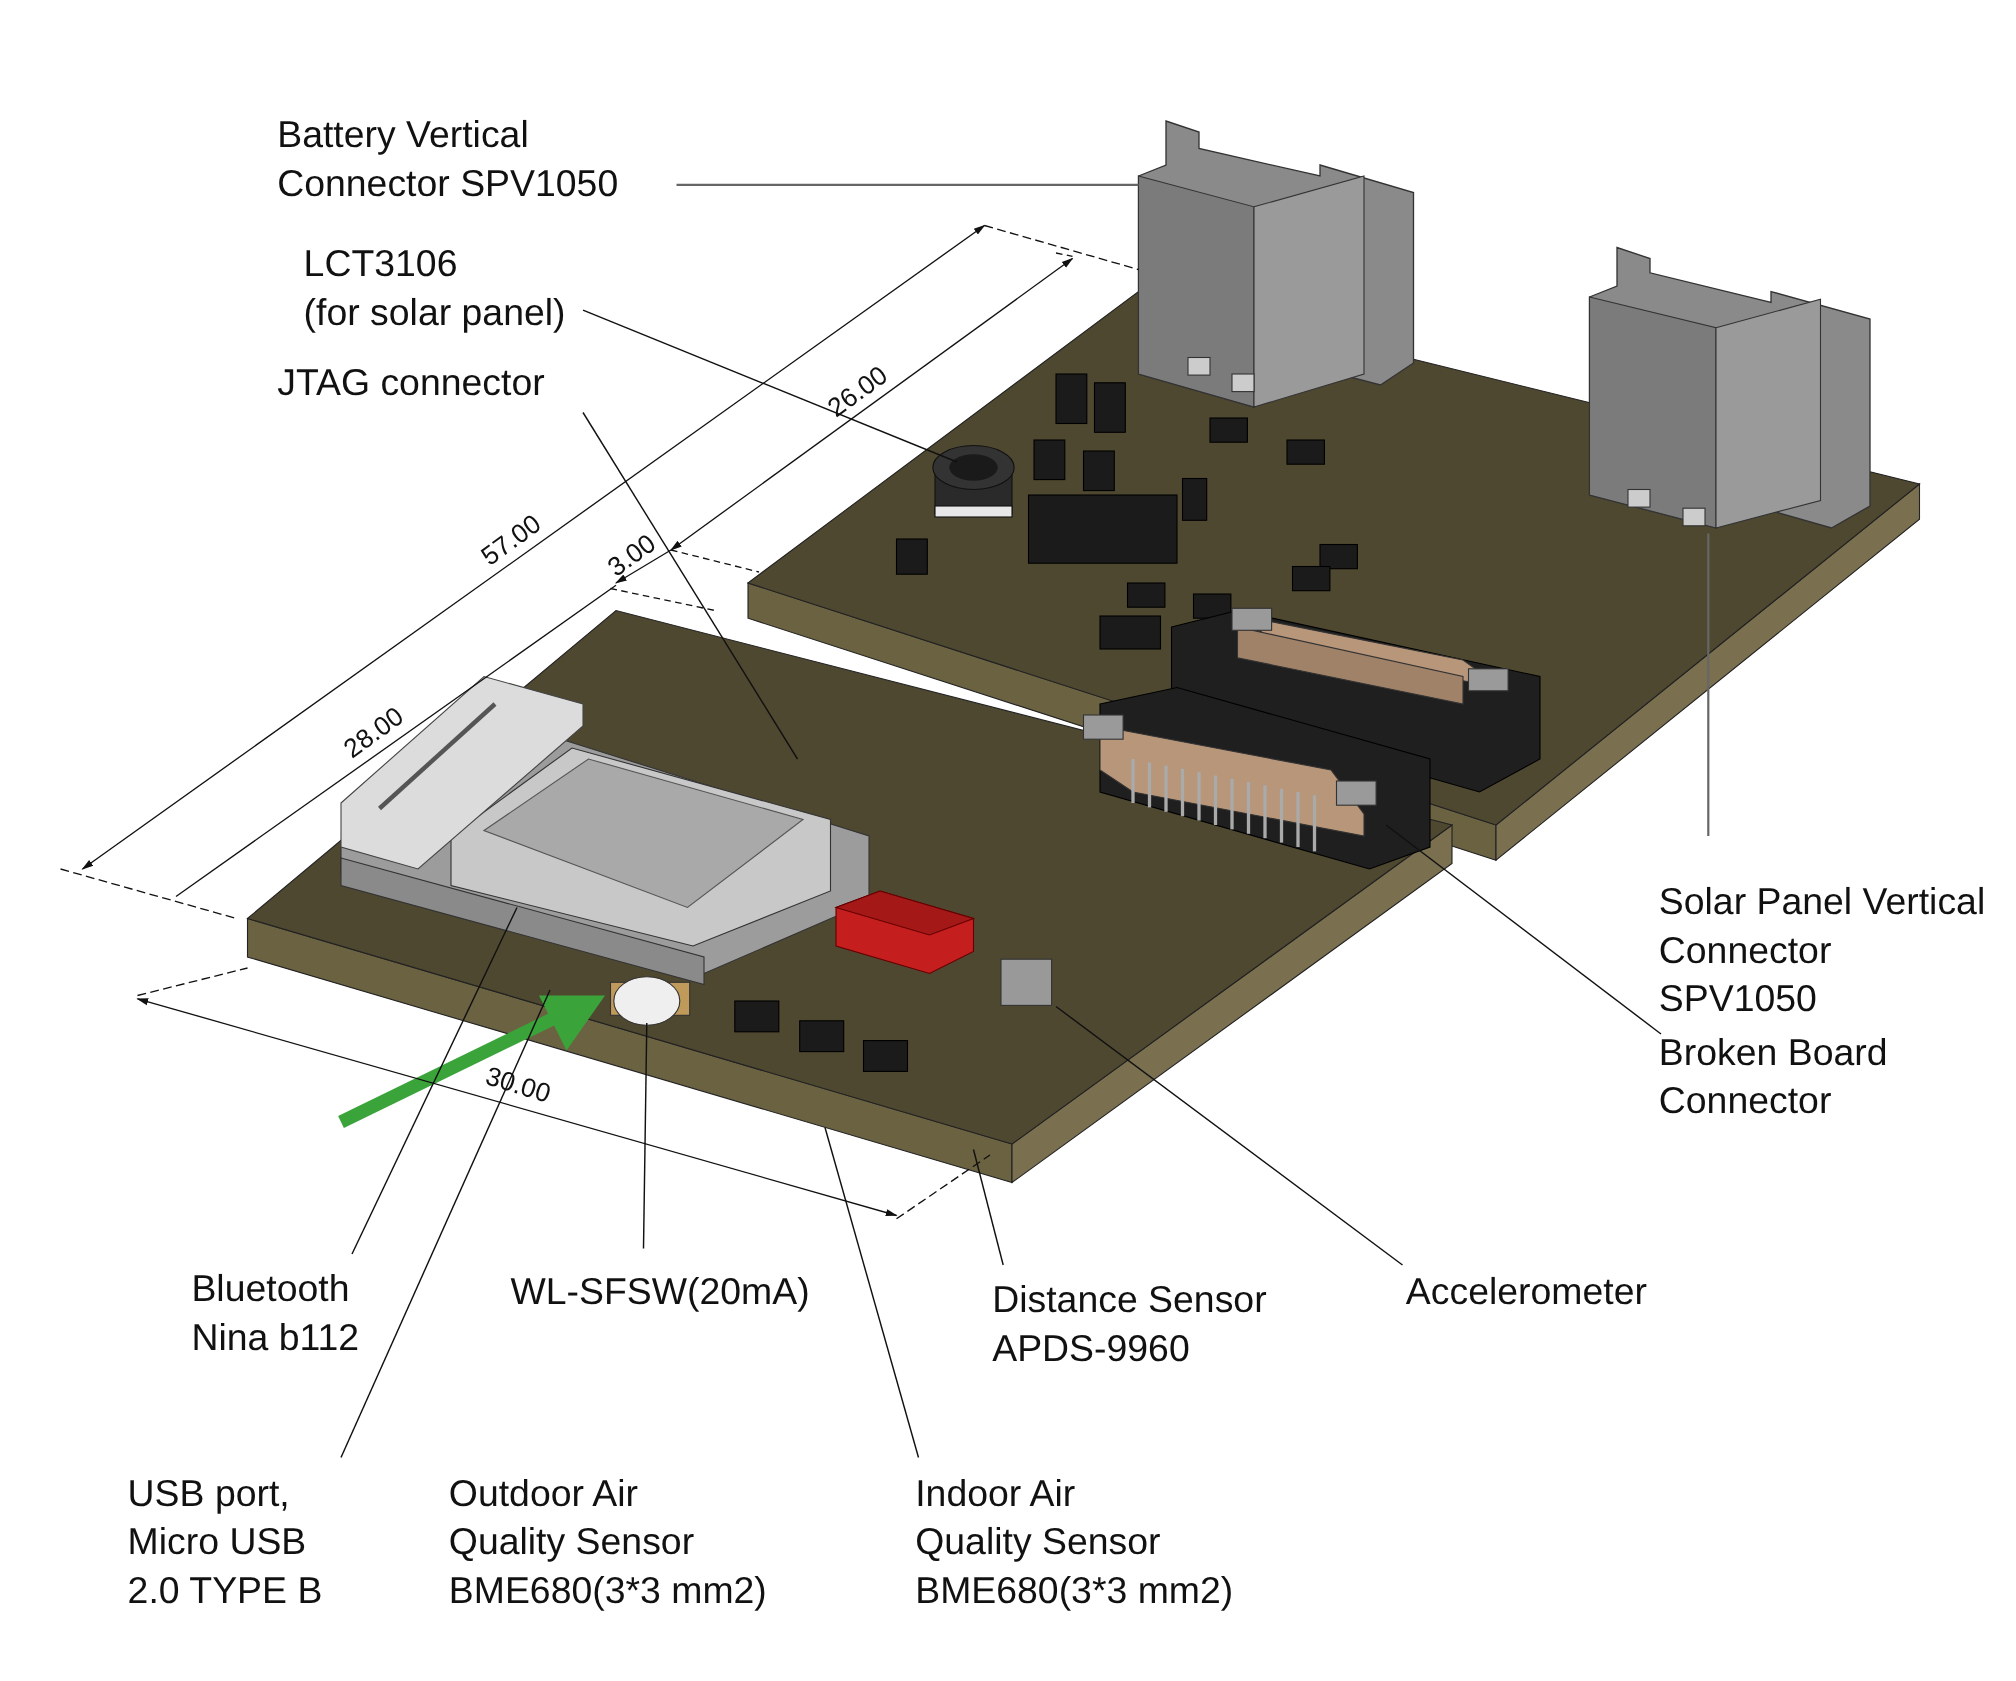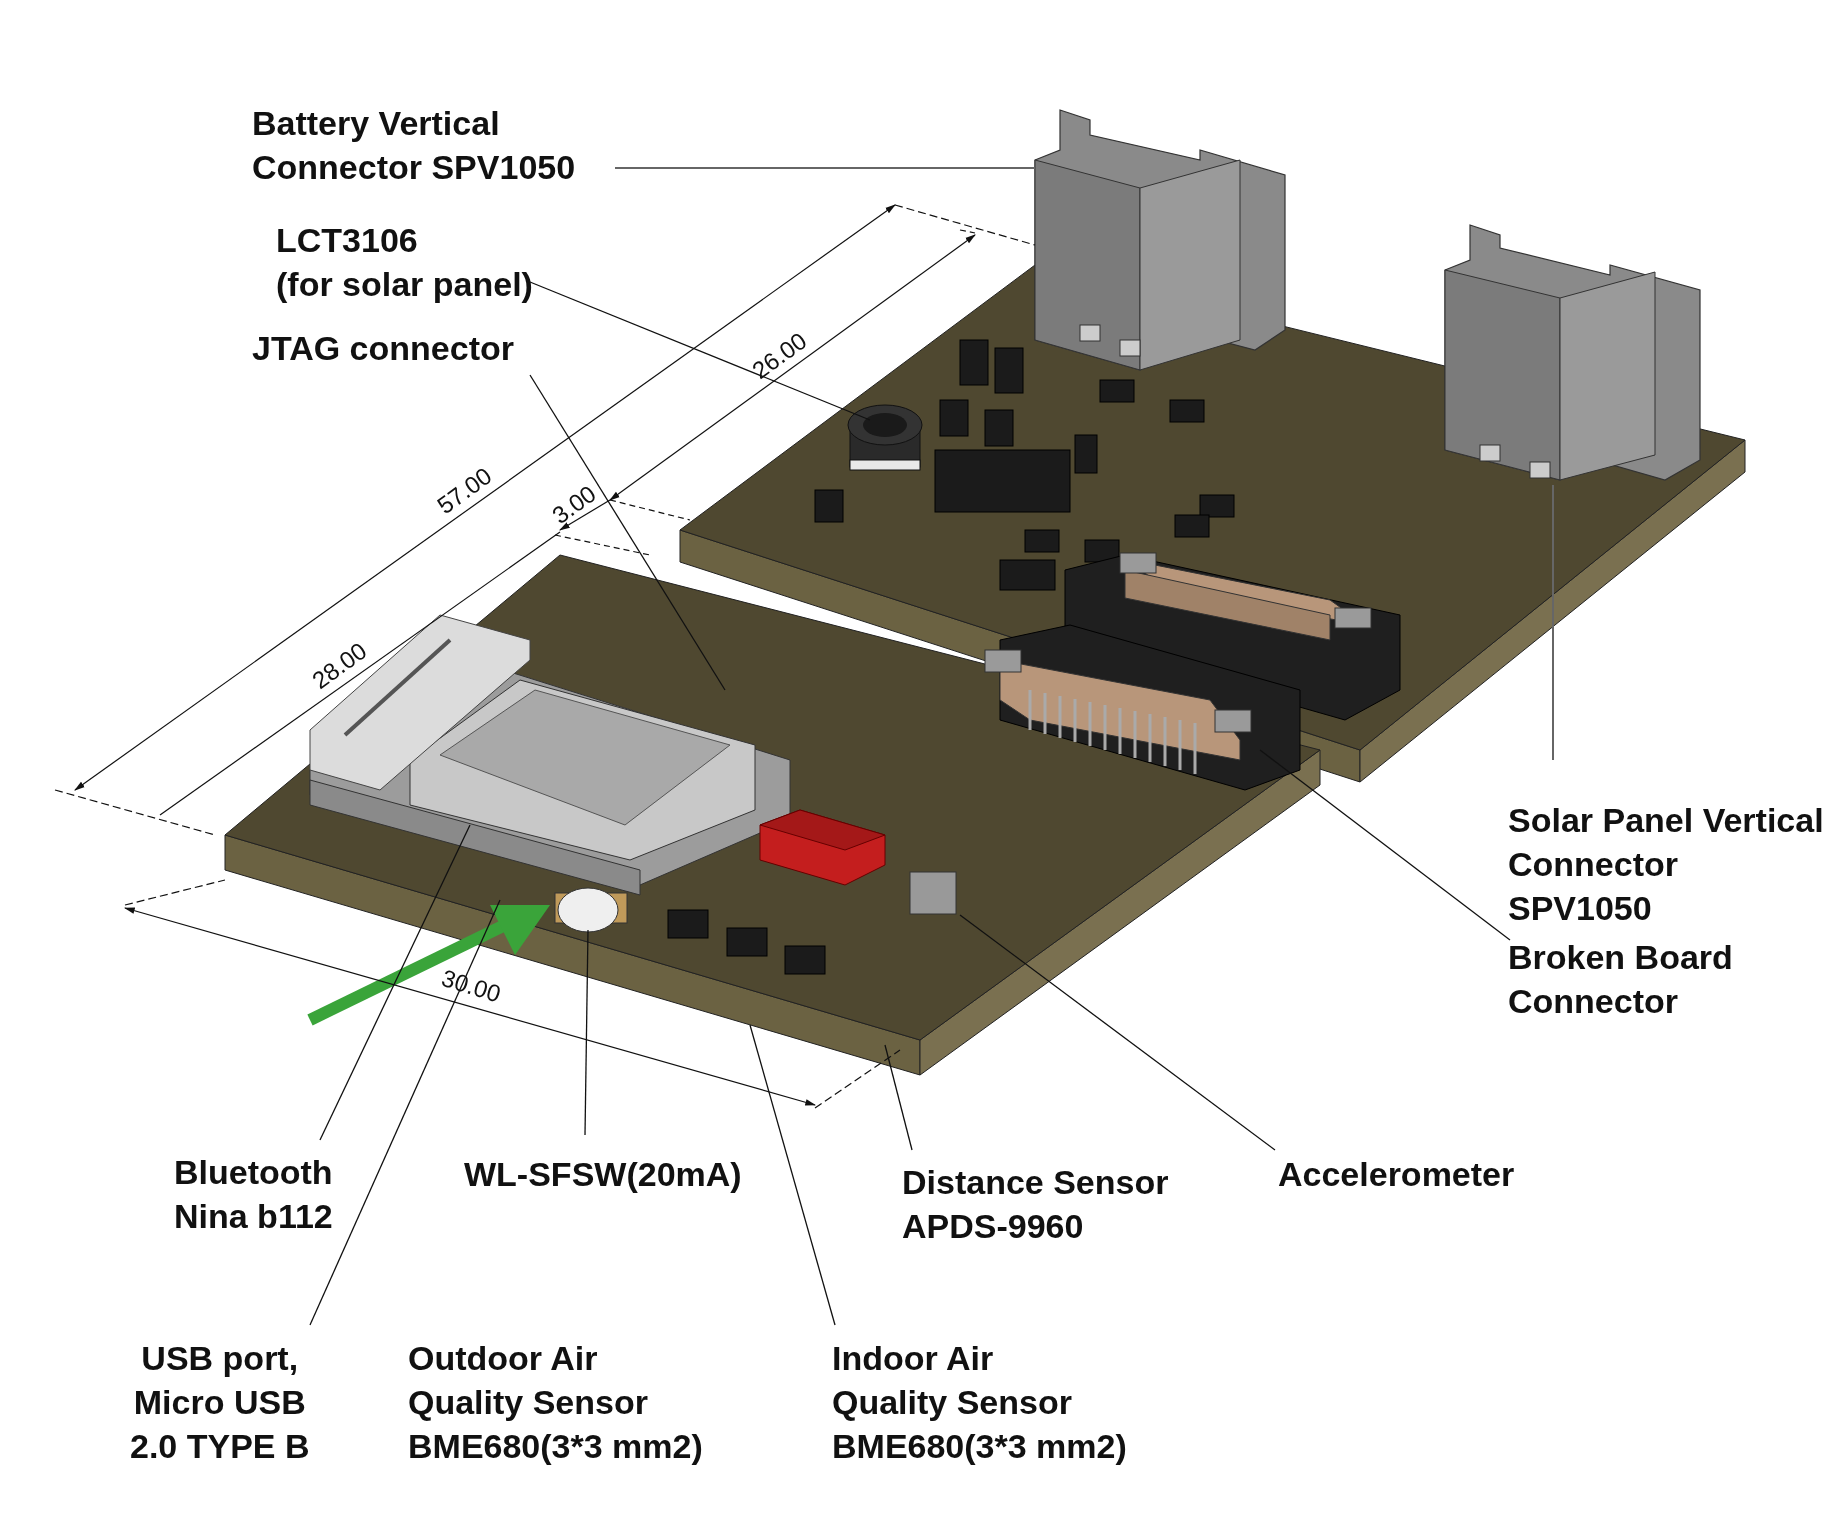--- a/index.html
+++ b/index.html
@@ -1,18 +1,18 @@
 <!DOCTYPE html>
 <html><head>
 <meta charset="utf-8">
 <style>
   html,body{margin:0;padding:0;background:#ffffff;}
   body{width:1833px;height:1528px;position:relative;overflow:hidden;font-family:"Liberation Sans",sans-serif;}
   svg#scene{position:absolute;left:0;top:0;}
-  .label{position:absolute;font-family:"Liberation Sans",sans-serif;font-size:34px;line-height:44px;color:#111;white-space:nowrap;font-weight:bold;}
+  .label{position:absolute;font-family:"Liberation Sans",sans-serif;font-size:34px;line-height:44px;color:#111;white-space:nowrap;}
   .label span{display:block;}
   .dimtxt{font-family:"Liberation Sans",sans-serif;font-size:24px;fill:#111;}
 </style>
 </head>
 <body>
 
 <svg id="scene" width="1833" height="1528" viewBox="0 0 1833 1528">
   <defs>
     <marker id="arr" viewBox="0 0 10 10" refX="9" refY="5" markerWidth="9" markerHeight="9" orient="auto-start-reverse">
       <path d="M0,2 L10,5 L0,8 z" fill="#111"></path>
@@ -200,21 +200,21 @@
 <div class="label" style="left:464px;top:1152px;">
   <span>WL-SFSW(20mA)</span>
 </div>
 <div class="label" style="left:902px;top:1160px;">
   <span>Distance Sensor</span>
   <span>APDS-9960</span>
 </div>
 <div class="label" style="left:1278px;top:1152px;">
   <span>Accelerometer</span>
 </div>
-<div class="label" style="left:130px;top:1336px;text-align:center;">
+<div class="label" style="left:116px;top:1336px;">
   <span>USB port,</span>
   <span>Micro USB</span>
   <span>2.0 TYPE B</span>
 </div>
 <div class="label" style="left:408px;top:1336px;">
   <span>Outdoor Air</span>
   <span>Quality Sensor</span>
   <span>BME680(3*3 mm2)</span>
 </div>
 <div class="label" style="left:832px;top:1336px;">

